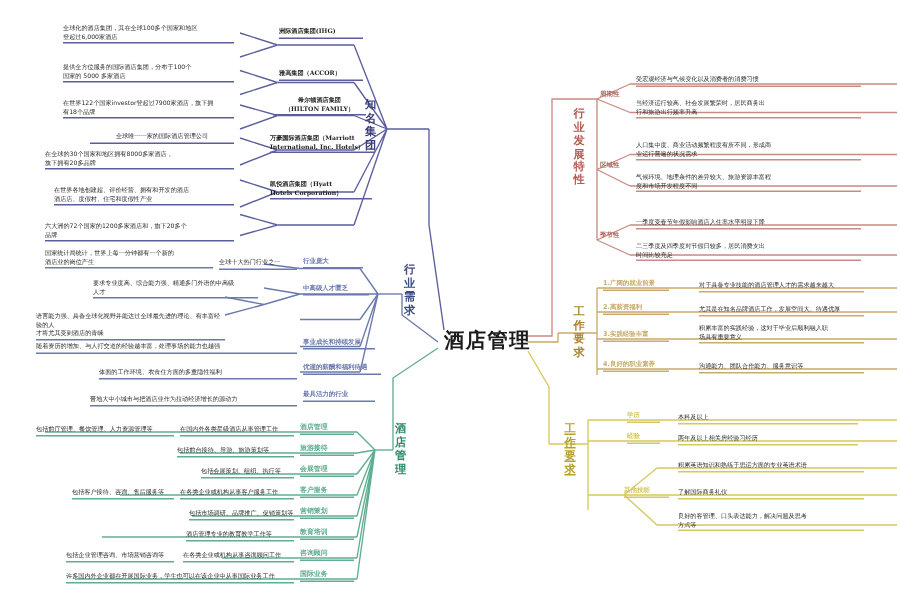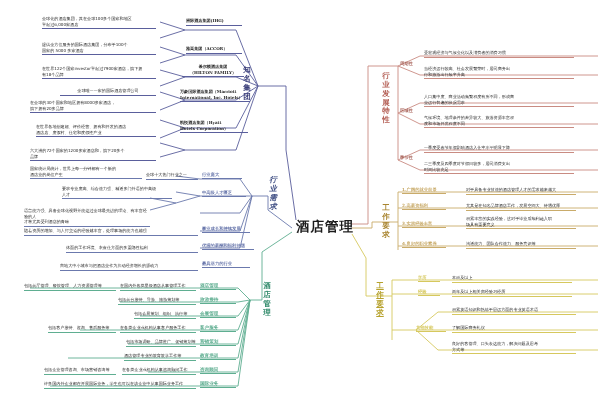--- a/index.html
+++ b/index.html
@@ -22,21 +22,21 @@
   
   .trunk{
     font-size:7.5px;font-weight:bold;line-height:1.18;text-align:center;
     width:10px;white-space:pre-line;
   }
   .trunk.navy{color:#3b3f7a;}
   .trunk.red{color:#b35c52;}
   .trunk.gold{color:#a98530;}
   .trunk.yellow{color:#b6a12c;}
   .trunk.green{color:#2f8a6a;}
-  .trunk.blue{color:#3d4c82;font-style:italic;}
+  .trunk.blue{color:#3d4c82;}
 
   
   .leaf{
     font-size:4.1px;line-height:1.35;color:#2a2a2a;
     padding-bottom:1px;white-space:pre-line;
   }
   .leaf.bold{font-weight:bold;}
   .ul{border-bottom:0.8px solid currentColor;}
   .ul.navy{color:#5a5f9c;}
   .ul.red{color:#c98b82;}

